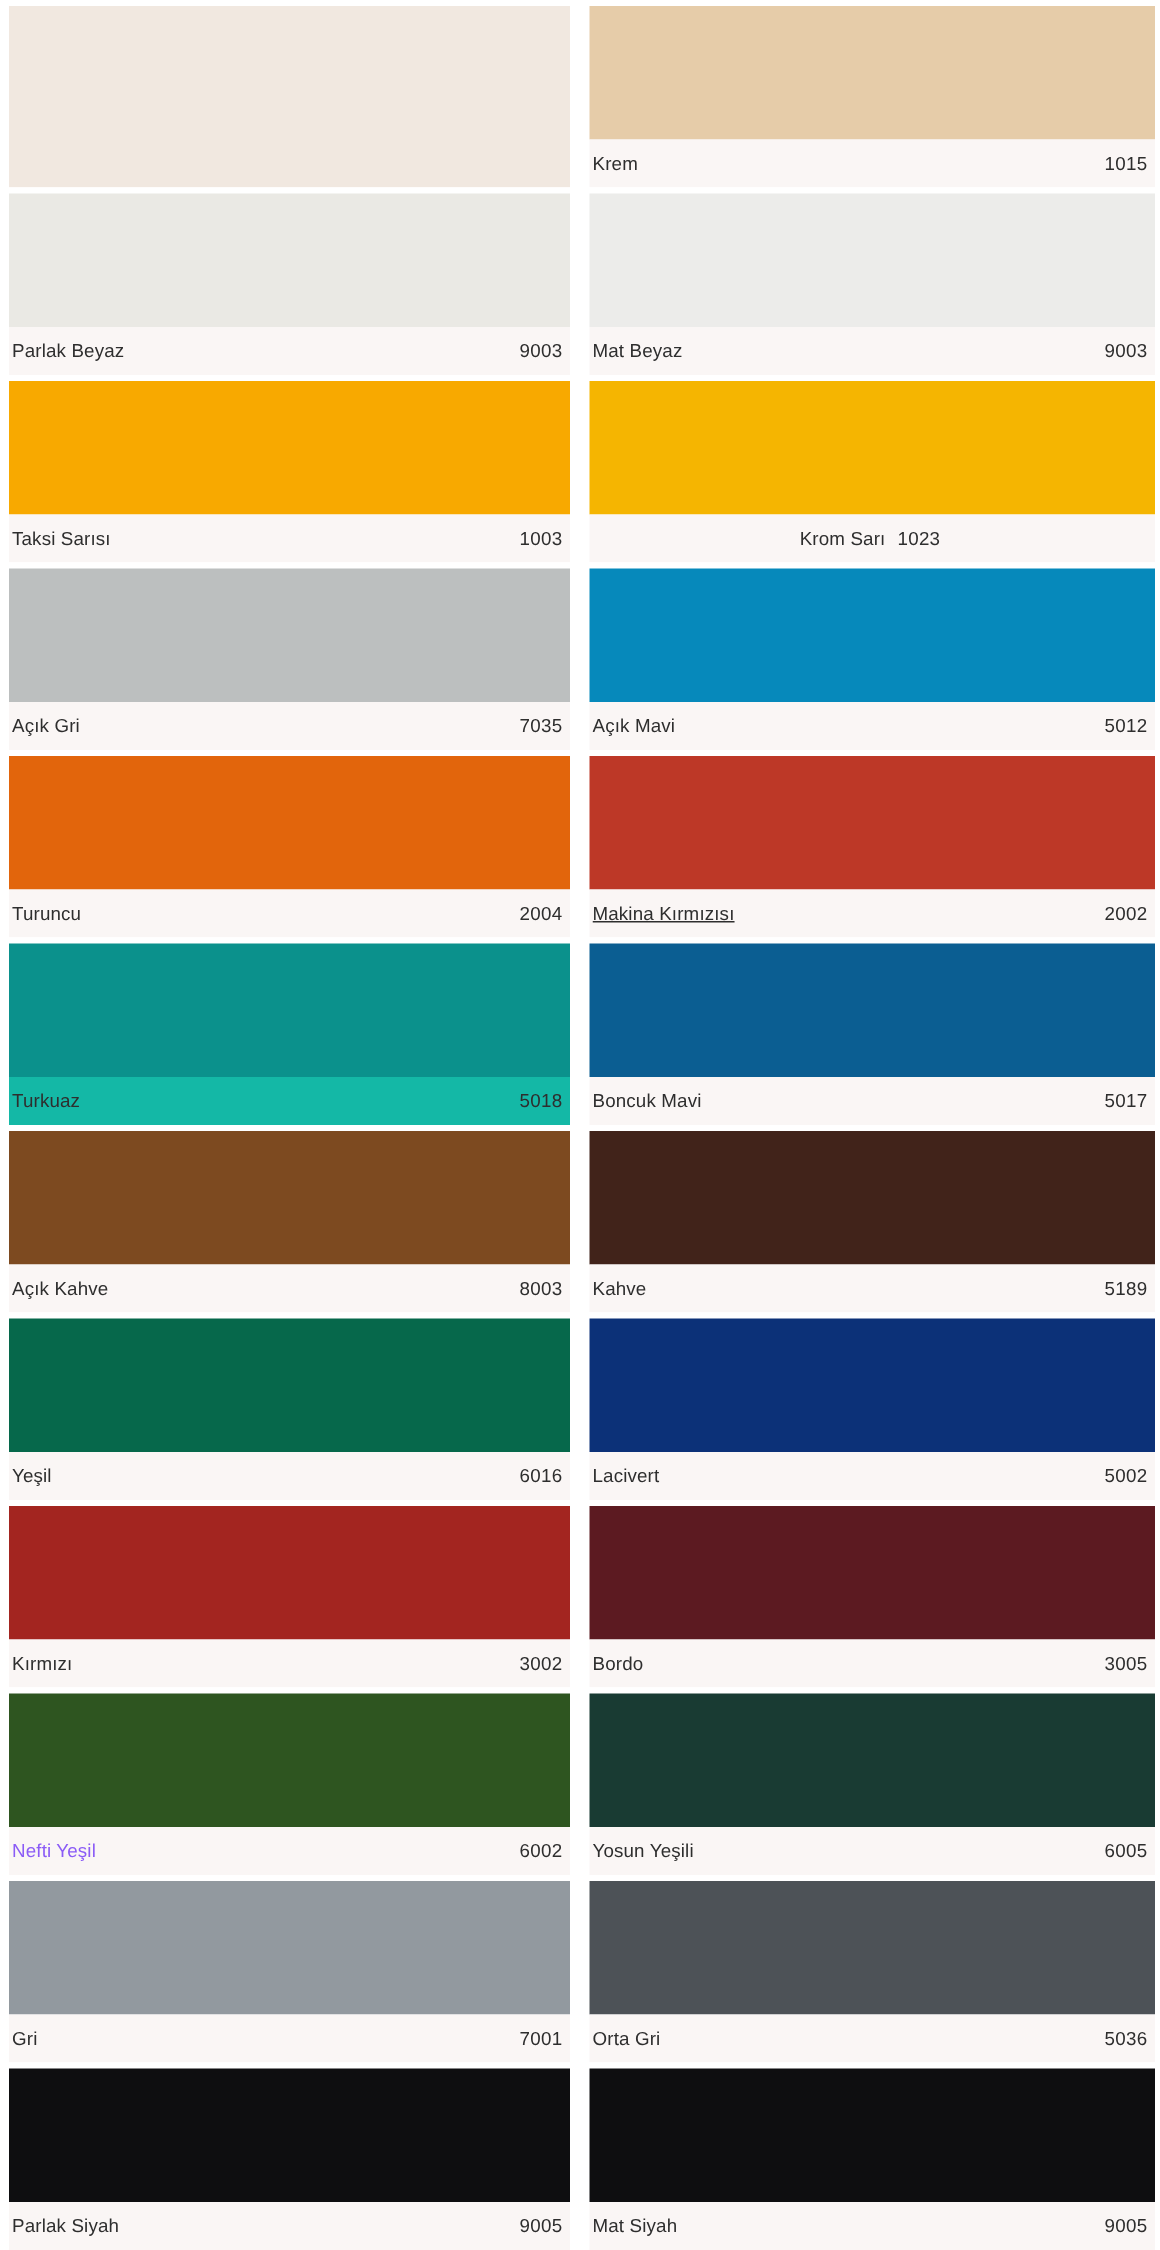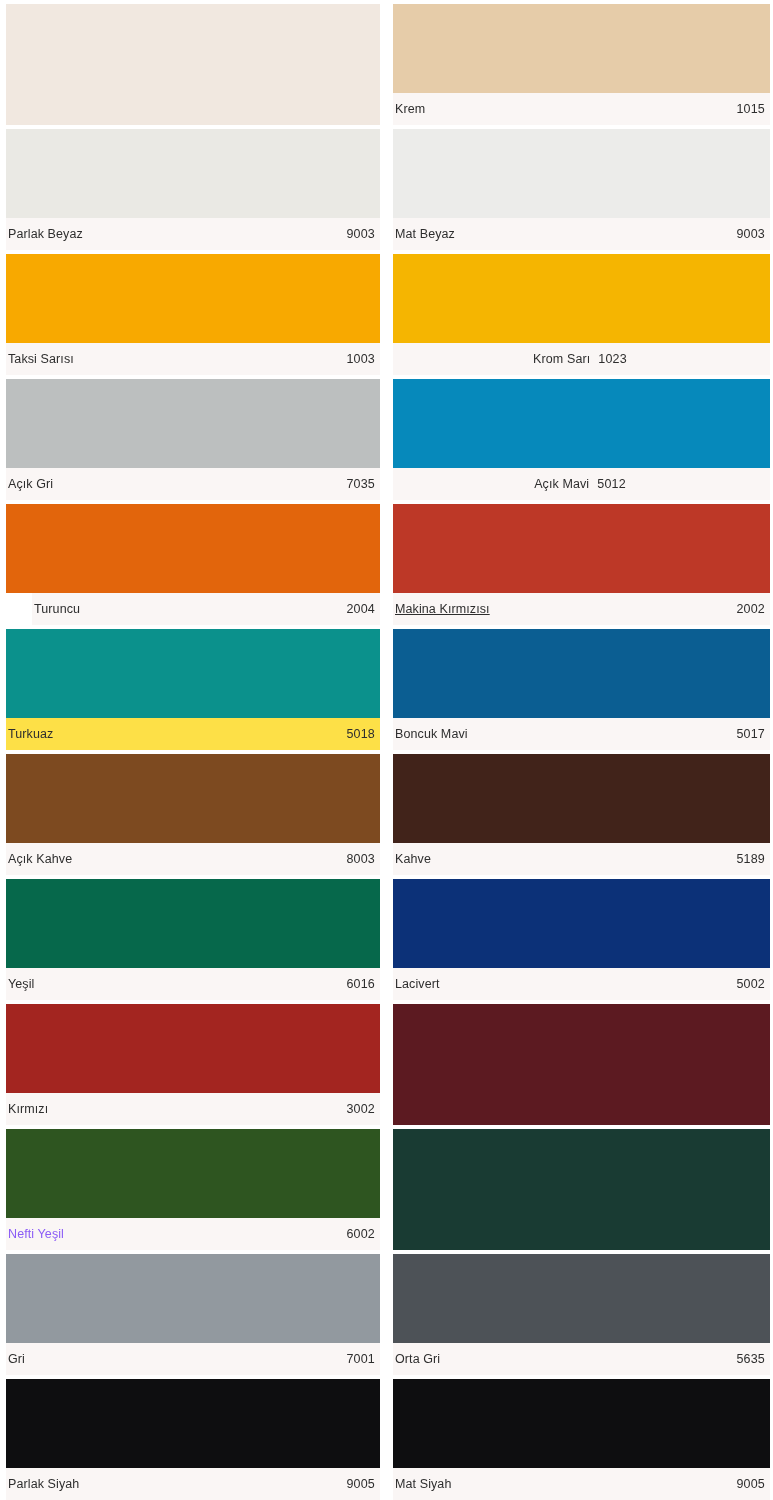--- a/index.html
+++ b/index.html
@@ -110,42 +110,42 @@
     </div>
     <div class="swatch-card">
       <div class="swatch-chip" style="background: rgb(188, 191, 191);"></div>
       <div class="swatch-label-bar" style="background: rgb(250, 246, 245);">
         <span class="swatch-name" style="color: rgb(46, 46, 46);">Açık Gri</span>
         <span class="swatch-code" style="color: rgb(46, 46, 46);">7035</span>
       </div>
     </div>
     <div class="swatch-card col-right">
       <div class="swatch-chip" style="background: rgb(6, 137, 187);"></div>
-      <div class="swatch-label-bar" style="background: rgb(250, 246, 245); justify-content: center;">
+      <div class="swatch-label-bar" style="background: rgb(250, 246, 245);">
         <span class="swatch-name" style="color: rgb(46, 46, 46);">Açık Mavi</span>
         <span class="swatch-code" style="color: rgb(46, 46, 46);">5012</span>
       </div>
     </div>
     <div class="swatch-card">
       <div class="swatch-chip" style="background: rgb(226, 101, 12);"></div>
-      <div class="swatch-label-bar" style="background: rgb(250, 246, 245); margin-left: 26px;">
+      <div class="swatch-label-bar" style="background: rgb(250, 246, 245);">
         <span class="swatch-name" style="color: rgb(46, 46, 46);">Turuncu</span>
         <span class="swatch-code" style="color: rgb(46, 46, 46);">2004</span>
       </div>
     </div>
     <div class="swatch-card col-right">
       <div class="swatch-chip" style="background: rgb(189, 56, 39);"></div>
       <div class="swatch-label-bar" style="background: rgb(250, 246, 245);">
         <span class="swatch-name" style="color: rgb(46, 46, 46); text-decoration: underline;">Makina Kırmızısı</span>
         <span class="swatch-code" style="color: rgb(46, 46, 46);">2002</span>
       </div>
     </div>
     <div class="swatch-card">
       <div class="swatch-chip" style="background: rgb(11, 145, 140);"></div>
-      <div class="swatch-label-bar" style="background: #fde047; gap: 12px;">
+      <div class="swatch-label-bar" style="background: #14b8a6; gap: 12px;">
         <span class="swatch-name" style="color: rgb(46, 46, 46);">Turkuaz</span>
         <span class="swatch-code" style="color: rgb(46, 46, 46);">5018</span>
       </div>
     </div>
     <div class="swatch-card col-right">
       <div class="swatch-chip" style="background: rgb(11, 94, 146);"></div>
       <div class="swatch-label-bar" style="background: rgb(250, 246, 245);">
         <span class="swatch-name" style="color: rgb(46, 46, 46);">Boncuk Mavi</span>
         <span class="swatch-code" style="color: rgb(46, 46, 46); margin-left: 10px;">5017</span>
       </div>
@@ -180,43 +180,51 @@
     </div>
     <div class="swatch-card">
       <div class="swatch-chip" style="background: rgb(163, 37, 32);"></div>
       <div class="swatch-label-bar" style="background: rgb(250, 246, 245);">
         <span class="swatch-name" style="color: rgb(46, 46, 46);">Kırmızı</span>
         <span class="swatch-code" style="color: rgb(46, 46, 46);">3002</span>
       </div>
     </div>
     <div class="swatch-card col-right">
       <div class="swatch-chip" style="background: rgb(92, 26, 33);"></div>
+      <div class="swatch-label-bar" style="background: rgb(250, 246, 245);">
+        <span class="swatch-name" style="color: rgb(46, 46, 46);">Bordo</span>
+        <span class="swatch-code" style="color: rgb(46, 46, 46);">3005</span>
+      </div>
     </div>
     <div class="swatch-card">
       <div class="swatch-chip" style="background: rgb(46, 85, 32);"></div>
       <div class="swatch-label-bar" style="background: rgb(250, 246, 245);">
         <span class="swatch-name" style="color: #8b5cf6;">Nefti Yeşil</span>
         <span class="swatch-code" style="color: rgb(46, 46, 46);">6002</span>
       </div>
     </div>
     <div class="swatch-card col-right">
       <div class="swatch-chip" style="background: rgb(25, 59, 51);"></div>
+      <div class="swatch-label-bar" style="background: rgb(250, 246, 245);">
+        <span class="swatch-name" style="color: rgb(46, 46, 46);">Yosun Yeşili</span>
+        <span class="swatch-code" style="color: rgb(46, 46, 46);">6005</span>
+      </div>
     </div>
     <div class="swatch-card">
       <div class="swatch-chip" style="background: rgb(146, 153, 159);"></div>
       <div class="swatch-label-bar" style="background: rgb(250, 246, 245);">
         <span class="swatch-name" style="color: rgb(46, 46, 46);">Gri</span>
         <span class="swatch-code" style="color: rgb(46, 46, 46);">7001</span>
       </div>
     </div>
     <div class="swatch-card col-right">
       <div class="swatch-chip" style="background: rgb(77, 82, 87);"></div>
       <div class="swatch-label-bar" style="background: rgb(250, 246, 245);">
         <span class="swatch-name" style="color: rgb(46, 46, 46);">Orta Gri</span>
-        <span class="swatch-code" style="color: rgb(46, 46, 46);">5635</span>
+        <span class="swatch-code" style="color: rgb(46, 46, 46);">5036</span>
       </div>
     </div>
     <div class="swatch-card">
       <div class="swatch-chip" style="background: rgb(14, 14, 16);"></div>
       <div class="swatch-label-bar" style="background: rgb(250, 246, 245);">
         <span class="swatch-name" style="color: rgb(46, 46, 46);">Parlak Siyah</span>
         <span class="swatch-code" style="color: rgb(46, 46, 46);">9005</span>
       </div>
     </div>
     <div class="swatch-card col-right">

